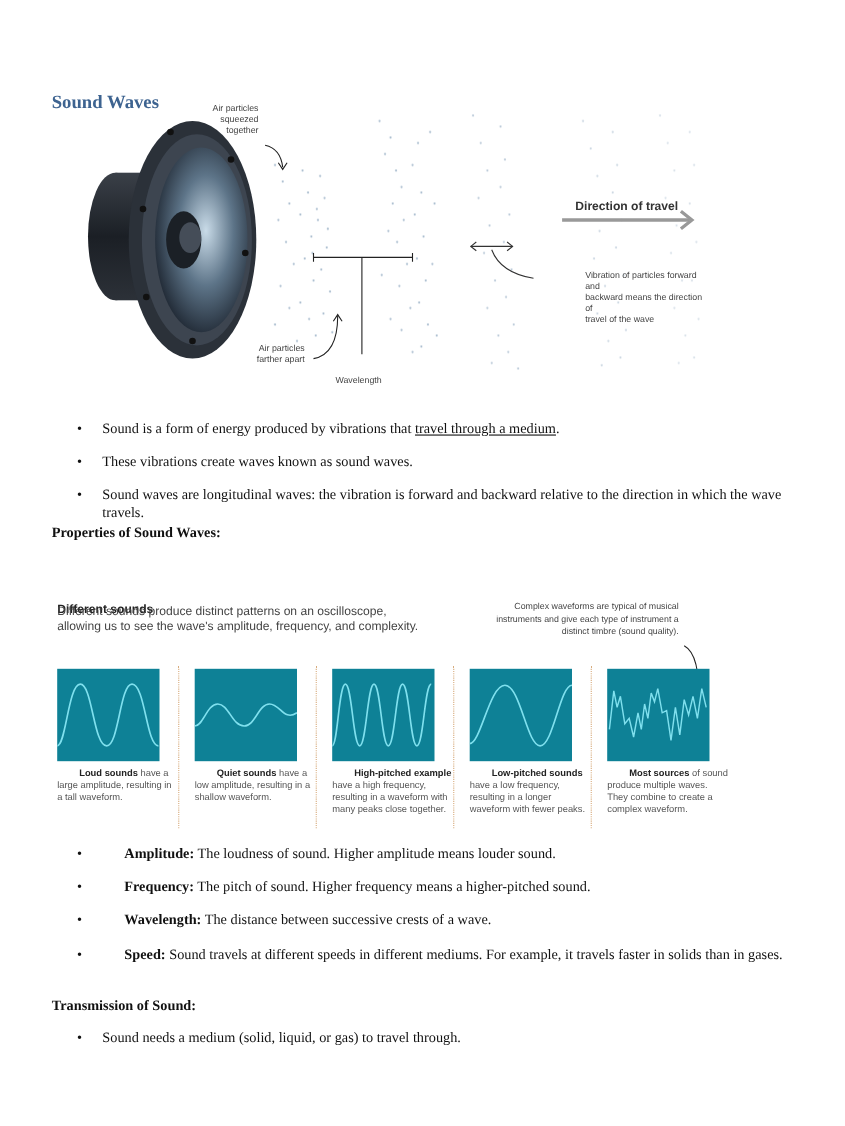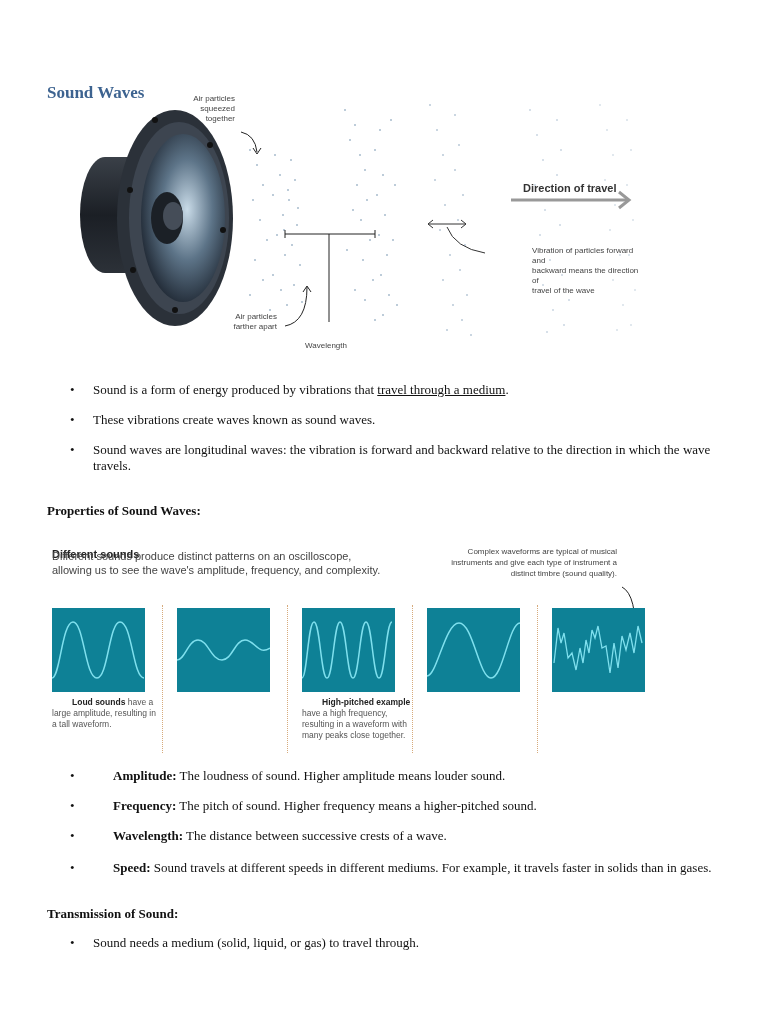--- a/index.html
+++ b/index.html
@@ -257,21 +257,21 @@
   <li style="margin-bottom:14px;">
     <span class="dot">•</span>
     <span>These vibrations create waves known as sound waves.</span>
   </li>
   <li>
     <span class="dot">•</span>
     <span>Sound waves are longitudinal waves: the vibration is forward and backward relative to the direction in which the wave travels.</span>
   </li>
 </ul>
 
-<div class="abs h2" style="top:503px;">Properties of Sound Waves:</div>
+<div class="abs h2" style="top:476px;">Properties of Sound Waves:</div>
 
 <div class="abs fig2">
   <div class="heading">Different sounds</div>
   <div class="sub">Different sounds produce distinct patterns on an oscilloscope, allowing us to see the wave's amplitude, frequency, and complexity.</div>
   <div class="cnote">Complex waveforms are typical of musical instruments and give each type of instrument a distinct timbre (sound quality).</div>
   <svg class="abs" style="left:0;top:0;" width="650" height="220">
     <path d="M 575 52 Q 590 60 588 105" stroke="#222" stroke-width="1" fill="none"></path>
     <path d="M 584 99 L 588 106 L 592 99" stroke="#222" stroke-width="1" fill="none"></path>
   </svg>
 
@@ -300,21 +300,24 @@
         <path d="M 2 55 L 6 20 L 9 35 L 12 25 L 16 50 L 20 45 L 24 62 L 28 40 L 31 55 L 34 32 L 37 45 L 40 22 L 43 30 L 46 18 L 50 40 L 54 38 L 58 65 L 62 35 L 66 60 L 70 28 L 74 42 L 78 25 L 82 45 L 86 18 L 90 35" stroke="#7fe0ee" stroke-width="1.3" fill="none"></path>
       </svg>
   </div>
 
   <div class="sep" style="left:115px;"></div>
   <div class="sep" style="left:240px;"></div>
   <div class="sep" style="left:365px;"></div>
   <div class="sep" style="left:490px;"></div>
 
   <div class="cap" style="left:5px;"><b>Loud sounds</b><span> have a large amplitude, resulting in a tall waveform.</span></div>
+  <div class="cap" style="left:130px;"><b>Quiet sounds</b><span> have a low amplitude, resulting in a shallow waveform.</span></div>
   <div class="cap" style="left:255px;"><b>High-pitched example</b><span> have a high frequency, resulting in a waveform with many peaks close together.</span></div>
+  <div class="cap" style="left:380px;"><b>Low-pitched sounds</b><span> have a low frequency, resulting in a longer waveform with fewer peaks.</span></div>
+  <div class="cap" style="left:505px;"><b>Most sources</b><span> of sound produce multiple waves. They combine to create a complex waveform.</span></div>
 </div>
 
 <ul class="bul" style="top:768px;">
   <li style="margin-bottom:14px;">
     <span class="dot">•</span>
     <b>Amplitude:</b><span> The loudness of sound. Higher amplitude means louder sound.</span>
   </li>
   <li style="margin-bottom:14px;">
     <span class="dot">•</span>
     <b>Frequency:</b><span> The pitch of sound. Higher frequency means a higher-pitched sound.</span>

